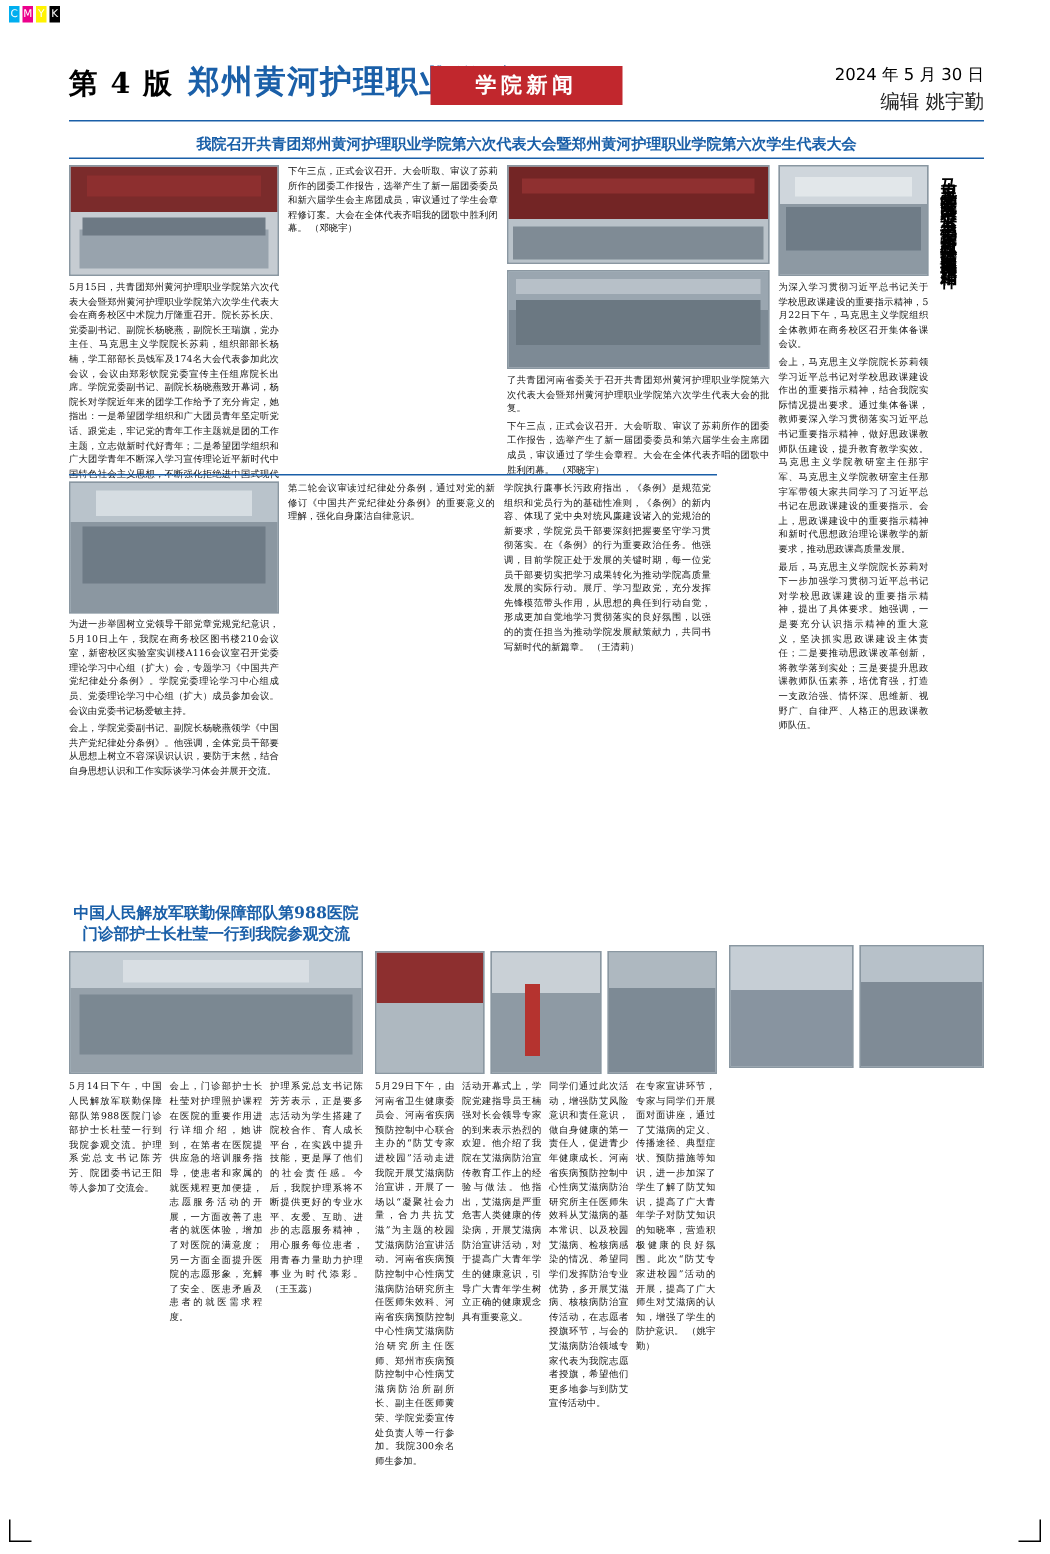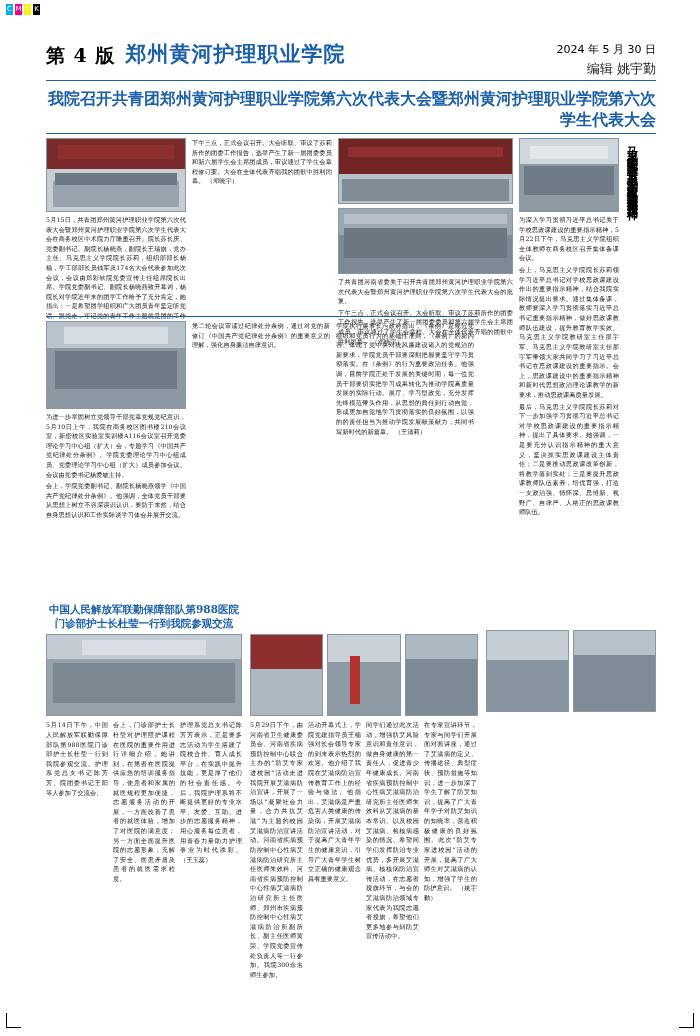--- a/index.html
+++ b/index.html
@@ -68,21 +68,21 @@
   }
 
   .photo{
     background:#b9c4cc;overflow:hidden;position:relative;
     border:0.5px solid #8a97a1;
   }
   .photo .ph-inner{position:absolute;inset:0;}
 
   
   #story1{position:absolute;left:46px;top:86px;width:610px;}
-  #s1-head{font-size:16px;letter-spacing:0px;padding:3px 0 2px;text-align:right;}
+  #s1-head{font-size:10px;letter-spacing:0px;padding:3px 0 2px;}
   .s1-rule{width:100%;height:0;border-top:1.2px solid #1a5fa8;margin-bottom:4px;}
 
   .s1-cols{display:flex;gap:6px;}
   .s1-c1{width:140px;}
   .s1-c2{width:140px;}
   .s1-c3{width:175px;}
   .s1-c4{width:120px;}
 
   
   .vhead{
@@ -126,20 +126,23 @@
     <span class="rm-y">Y</span>
     <span class="rm-k">K</span>
   </div>
   <div class="corner bl"></div>
   <div class="corner br"></div>
 
   <div class="masthead">
     <div class="mh-left">
       <div class="page-num">第 4 版</div>
       <div class="paper-name">郑州黄河护理职业学院</div>
+    </div>
+    <div class="mh-center">
+      <div class="section-badge">学院新闻</div>
     </div>
     <div class="mh-right">
       <div class="mh-date">2024 年 5 月 30 日</div>
       <div class="mh-editor">编辑  姚宇勤</div>
     </div>
   </div>
   <div class="rule-top"></div>
 
   <div id="story1">
     <div class="headline h-blue" id="s1-head">我院召开共青团郑州黄河护理职业学院第六次代表大会暨郑州黄河护理职业学院第六次学生代表大会</div>

